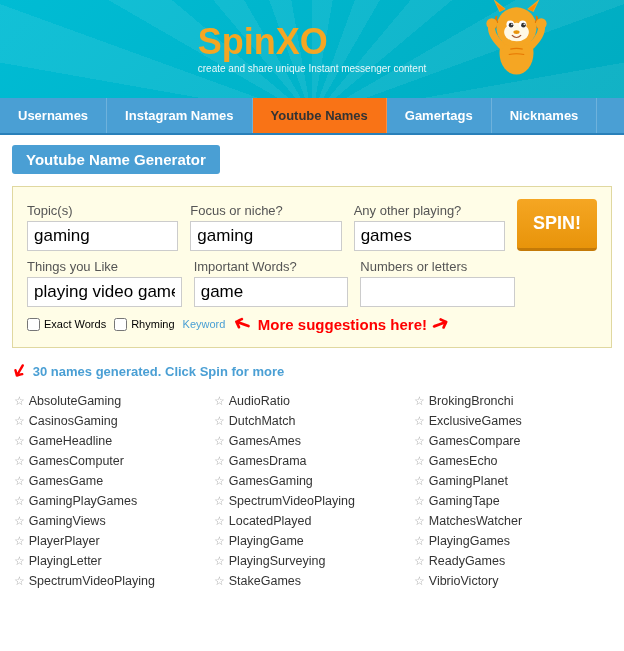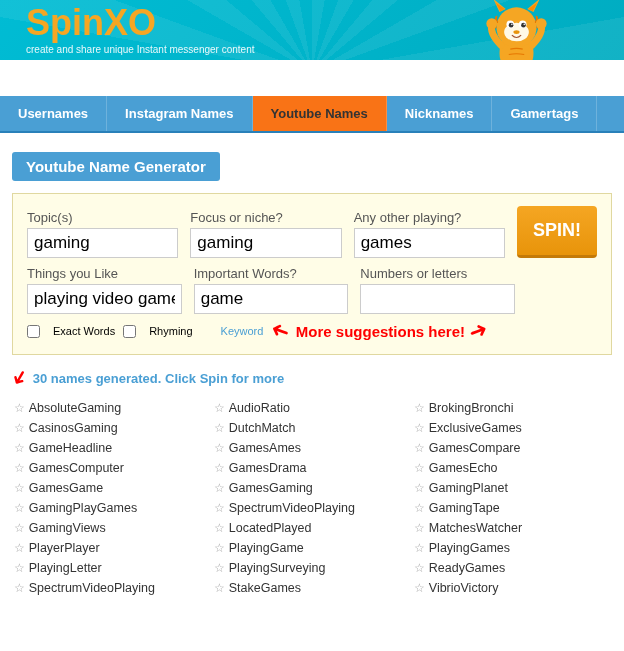--- a/index.html
+++ b/index.html
@@ -2,26 +2,27 @@
 <html><head>
   <meta charset="utf-8">
   <style>
     * { margin: 0; padding: 0; box-sizing: border-box; }
     body { font-family: Arial, sans-serif; font-size: 13px; background: #fff; width: 624px; }
 
     
     .header {
       background: #00bcd4;
       background: linear-gradient(135deg, #00bcd4 0%, #00acc1 100%);
-      padding: 10px 26px;
+      padding: 10px 5px;
       display: flex;
       align-items: center;
-      height: 60px;
+      height: 98px;
       position: relative;
       overflow: hidden;
+      justify-content: center;
     }
     .header-bg-rays {
       position: absolute;
       top: 0; left: 0; right: 0; bottom: 0;
       background: repeating-conic-gradient(from 0deg at 50% 120%, rgba(255,255,255,0.07) 0deg 10deg, transparent 10deg 20deg);
     }
     .logo-area {
       display: flex;
       flex-direction: column;
       z-index: 1;
@@ -47,38 +48,37 @@
       width: 90px;
       height: 90px;
       z-index: 1;
     }
 
     
     .nav {
       background: #4a9fd4;
       display: flex;
       border-bottom: 2px solid #2980b9;
-      margin-top: 36px;
     }
     .nav-item {
       padding: 10px 18px;
       color: #fff;
       font-size: 13px;
       font-weight: bold;
       cursor: pointer;
       border-right: 1px solid rgba(255,255,255,0.2);
       white-space: nowrap;
     }
     .nav-item.active {
       background: #f97316;
       color: #333;
     }
 
     
-    .main { padding: 19px 12px; }
+    .main { padding: 10px 12px; }
 
     .generator-title {
       background: #4a9fd4;
       color: #fff;
       padding: 6px 14px;
       font-size: 15px;
       font-weight: bold;
       display: inline-block;
       margin-bottom: 12px;
       border-radius: 3px;
@@ -130,29 +130,28 @@
 
     .form-row-bottom {
       display: flex;
       align-items: center;
       gap: 8px;
       margin-top: 4px;
     }
     .checkbox-group {
       display: flex;
       align-items: center;
-      gap: 13px;
+      gap: 4px;
       font-size: 11px;
     }
     .keyword-link {
       color: #4a9fd4;
       font-size: 11px;
       cursor: pointer;
       text-decoration: none;
-      margin-left: 20px;
     }
     .more-suggestions {
       color: red;
       font-size: 15px;
       font-weight: bold;
       margin-left: 6px;
     }
 
     
     .results-header {
@@ -244,22 +243,22 @@
       <path d="M42,70 Q50,68 58,70" stroke="#e67700" stroke-width="1.5" fill="none"></path>
       <path d="M40,77 Q50,75 60,77" stroke="#e67700" stroke-width="1.5" fill="none"></path>
     </svg>
   </div>
 </div>
 
 <nav class="nav">
   <div class="nav-item">Usernames</div>
   <div class="nav-item">Instagram Names</div>
   <div class="nav-item active">Youtube Names</div>
+  <div class="nav-item">Gamertags</div>
   <div class="nav-item">Nicknames</div>
-  <div class="nav-item">Gamertags</div>
 </nav>
 
 <div class="main">
   <div class="generator-title">Youtube Name Generator</div>
 
   
   <div class="form-area">
     <div class="form-row">
       <div class="form-group">
         <label>Topic(s)</label>

